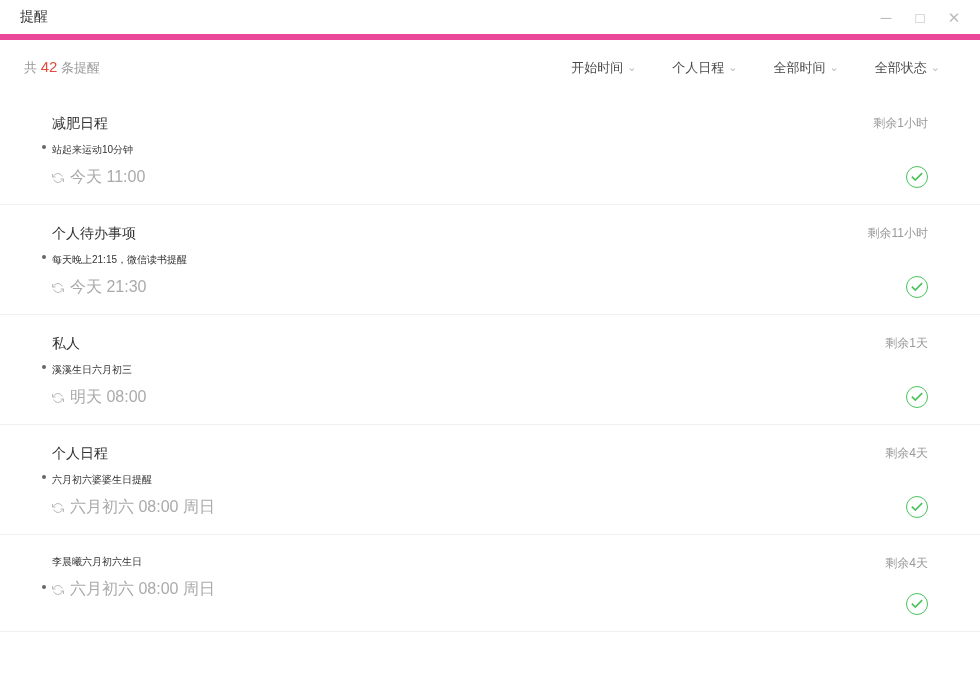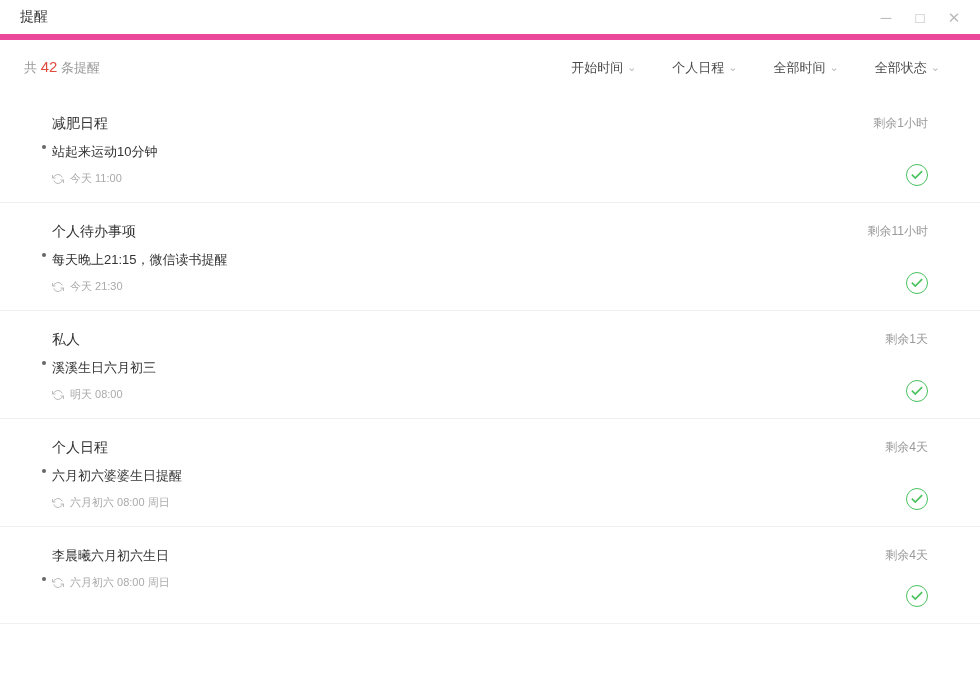--- a/index.html
+++ b/index.html
@@ -84,35 +84,35 @@
     .item-main {
       flex: 1;
     }
     .item-title {
       font-size: 14px;
       color: #333;
       margin-bottom: 10px;
       font-weight: 500;
     }
     .item-content {
-      font-size: 13px;
+      font-size: 10px;
       color: #333;
       margin-bottom: 10px;
       position: relative;
     }
     .bullet {
       position: absolute;
       left: 42px;
       width: 4px;
       height: 4px;
       border-radius: 50%;
       background: #666;
     }
     .item-time {
-      font-size: 11px;
+      font-size: 16px;
       color: #aaa;
       display: flex;
       align-items: center;
       gap: 6px;
     }
     .repeat-icon {
       width: 12px;
       height: 12px;
       display: inline-flex;
       align-items: center;

